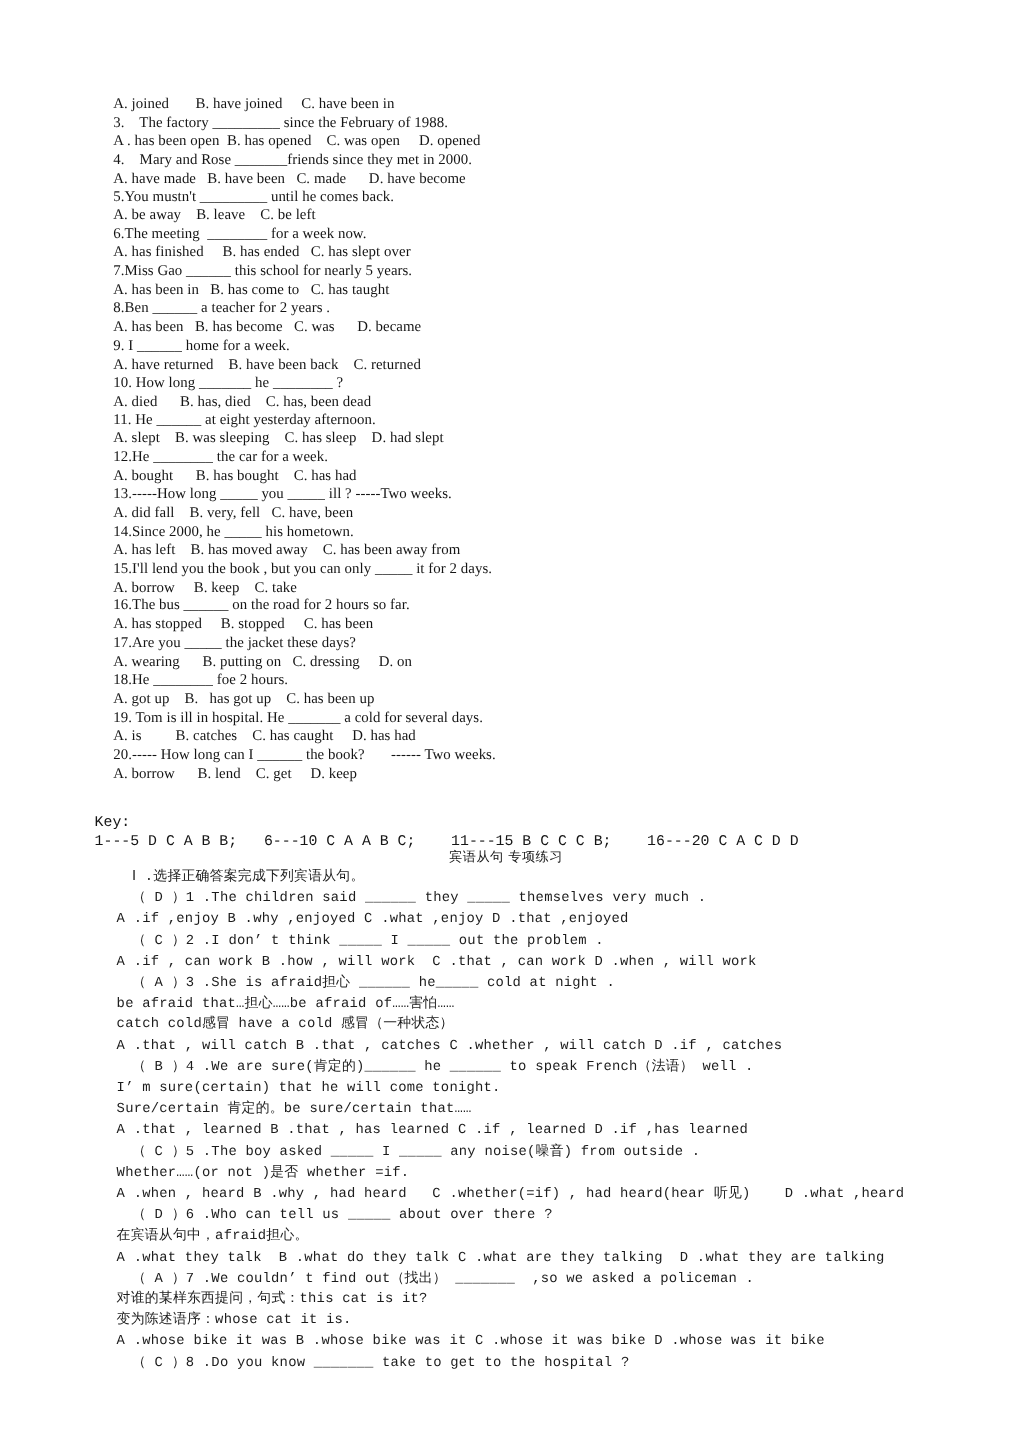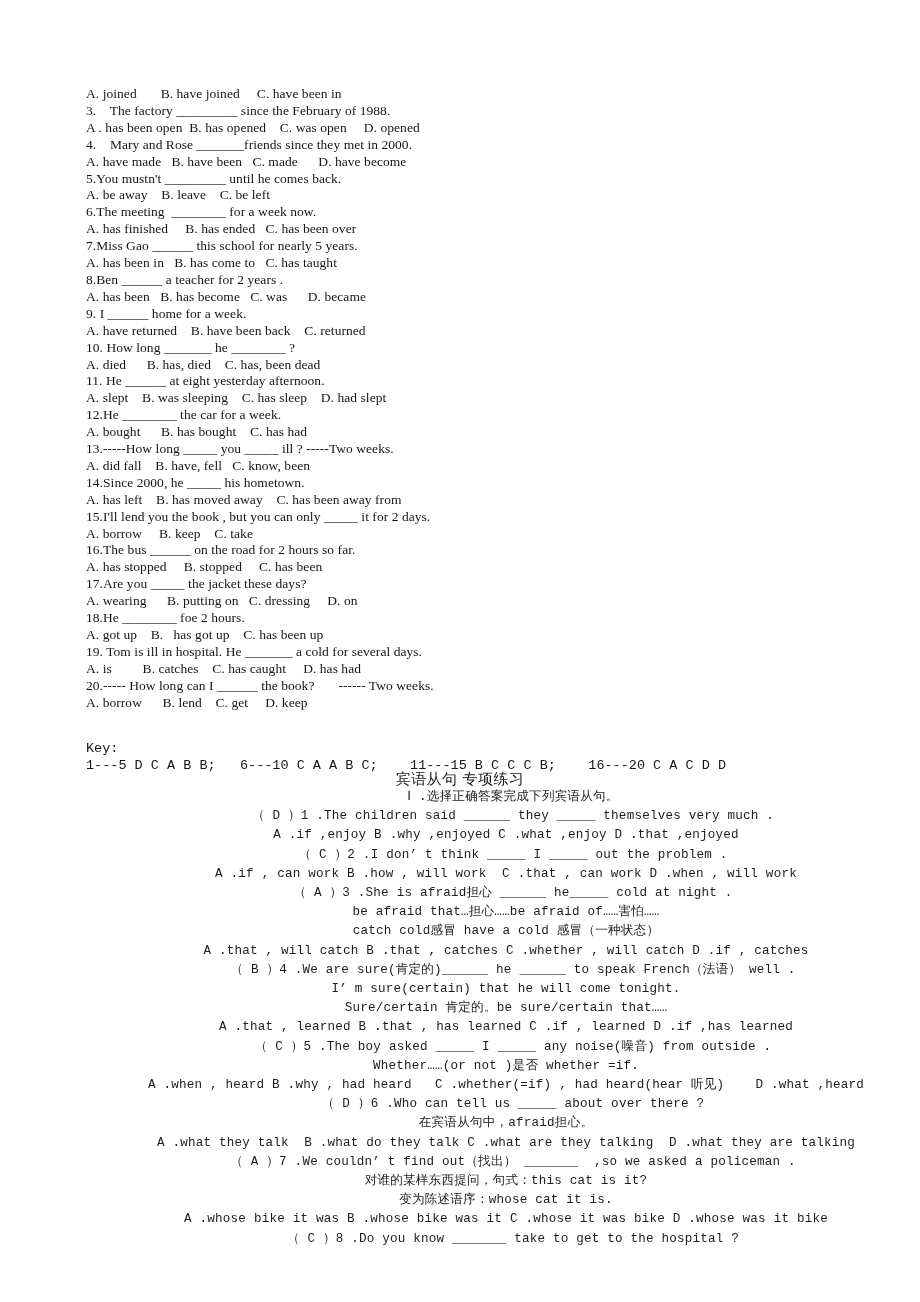--- a/index.html
+++ b/index.html
@@ -31,20 +31,21 @@
     top: 86px;
     width: 800px;
   }
   .serif-block .ln {
     font-family: "Liberation Serif", "DejaVu Serif", serif;
     font-size: 13.5px;
     line-height: 16.9px;
     white-space: pre;
     color: #151515;
     letter-spacing: 0.05px;
+    margin-left: 17px;
   }
 
   
   .key-block {
     position: absolute;
     left: 86px;
     top: 740px;
     width: 800px;
   }
   .key-block .ln {
@@ -56,33 +57,32 @@
   }
 
   
   .doc-title {
     position: absolute;
     left: 0;
     right: 0;
     top: 771px;
     text-align: center;
     font-family: "DejaVu Sans", "Liberation Sans", sans-serif;
-    font-size: 15px;
+    font-size: 12px;
     line-height: 17px;
     color: #151515;
     letter-spacing: 0.4px;
   }
 
   
   .mono-block {
     position: absolute;
     left: 106px;
     top: 788px;
     width: 800px;
-    text-align: center;
   }
   .mono-block .ln {
     font-family: "Liberation Mono", "DejaVu Sans Mono", monospace;
     font-size: 12.6px;
     line-height: 19.2px;
     white-space: pre;
     color: #1c1c1c;
     letter-spacing: 0.2px;
   }
   .mono-block .ln.indent {
@@ -96,35 +96,35 @@
 
   <div class="serif-block">
     <div class="ln">A. joined       B. have joined     C. have been in</div>
     <div class="ln">3.    The factory _________ since the February of 1988.</div>
     <div class="ln">A . has been open  B. has opened    C. was open     D. opened</div>
     <div class="ln">4.    Mary and Rose _______friends since they met in 2000.</div>
     <div class="ln">A. have made   B. have been   C. made      D. have become</div>
     <div class="ln">5.You mustn't _________ until he comes back.</div>
     <div class="ln">A. be away    B. leave    C. be left</div>
     <div class="ln">6.The meeting  ________ for a week now.</div>
-    <div class="ln">A. has finished     B. has ended   C. has been over</div>
+    <div class="ln">A. has finished     B. has ended   C. has slept over</div>
     <div class="ln">7.Miss Gao ______ this school for nearly 5 years.</div>
     <div class="ln">A. has been in   B. has come to   C. has taught</div>
     <div class="ln">8.Ben ______ a teacher for 2 years .</div>
     <div class="ln">A. has been   B. has become   C. was      D. became</div>
     <div class="ln">9. I ______ home for a week.</div>
     <div class="ln">A. have returned    B. have been back    C. returned</div>
     <div class="ln">10. How long _______ he ________ ?</div>
     <div class="ln">A. died      B. has, died    C. has, been dead</div>
     <div class="ln">11. He ______ at eight yesterday afternoon.</div>
     <div class="ln">A. slept    B. was sleeping    C. has sleep    D. had slept</div>
     <div class="ln">12.He ________ the car for a week.</div>
     <div class="ln">A. bought      B. has bought    C. has had</div>
     <div class="ln">13.-----How long _____ you _____ ill ? -----Two weeks.</div>
-    <div class="ln">A. did fall    B. have, fell   C. know, been</div>
+    <div class="ln">A. did fall    B. very, fell   C. have, been</div>
     <div class="ln">14.Since 2000, he _____ his hometown.</div>
     <div class="ln">A. has left    B. has moved away    C. has been away from</div>
     <div class="ln">15.I'll lend you the book , but you can only _____ it for 2 days.</div>
     <div class="ln">A. borrow     B. keep    C. take</div>
     <div class="ln">16.The bus ______ on the road for 2 hours so far.</div>
     <div class="ln">A. has stopped     B. stopped     C. has been</div>
     <div class="ln">17.Are you _____ the jacket these days?</div>
     <div class="ln">A. wearing      B. putting on   C. dressing     D. on</div>
     <div class="ln">18.He ________ foe 2 hours.</div>
     <div class="ln">A. got up    B.   has got up    C. has been up</div>

